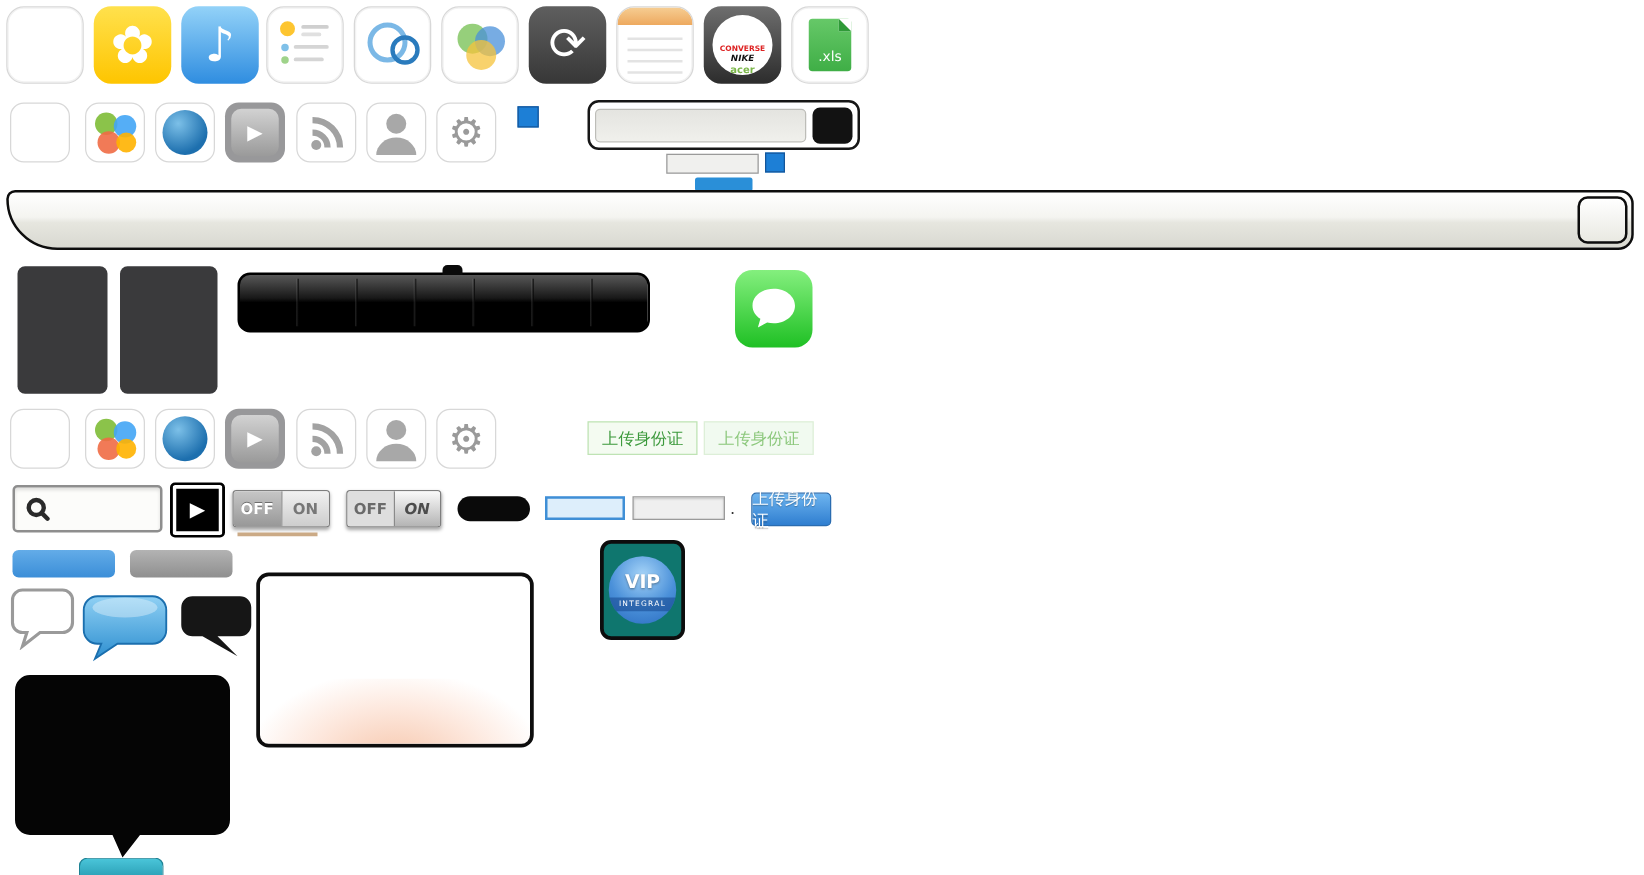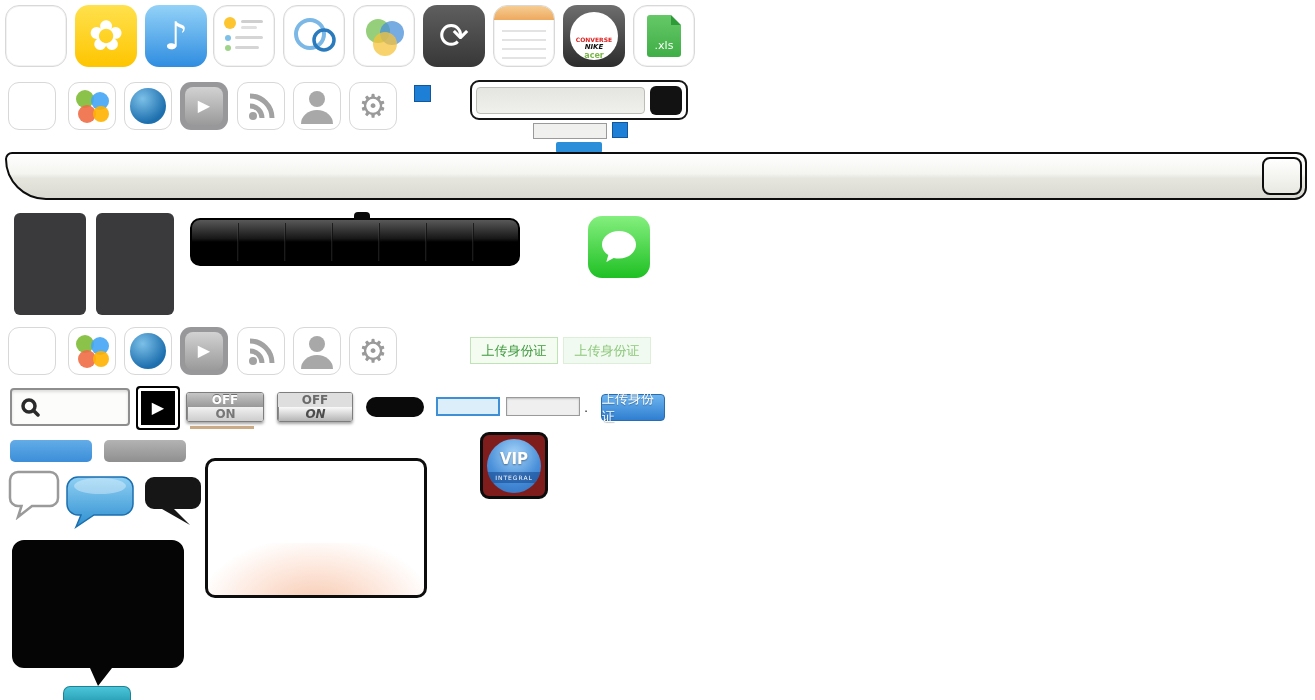--- a/index.html
+++ b/index.html
@@ -23,21 +23,21 @@
   .notes-strip { position:absolute; top:0; left:0; right:0; height:14px;
                  border-radius:13px 13px 0 0; background:linear-gradient(#f6cd92,#eda95f); }
   .notes-line { position:absolute; left:8px; right:8px; height:2px; background:#e3e3e3; }
 
   .xls-doc { width:34px; height:42px; background:linear-gradient(#66c868,#3fae46); border-radius:3px;
              position:relative; display:flex; align-items:flex-end; justify-content:center; padding-bottom:5px; }
   .xls-fold { position:absolute; top:0; right:0; width:0; height:0;
               border-top:10px solid #fff; border-left:10px solid #2f9a38; }
 
   .toggle { position:absolute; height:30px; display:flex; border:1px solid #7e7e7e; border-radius:3px;
-            overflow:hidden; box-shadow:0 2px 3px rgba(0,0,0,.35); font-size:12px; font-weight:bold;flex-direction:column; }
+            overflow:hidden; box-shadow:0 2px 3px rgba(0,0,0,.35); font-size:12px; font-weight:bold; }
   .toggle > div { flex:1; display:flex; align-items:center; justify-content:center; }
 
   .seg-divider { position:absolute; top:3px; bottom:3px; width:2px;
                  background:linear-gradient(90deg,rgba(255,255,255,.14),rgba(0,0,0,.9)); }
 
   input { outline:none; }
 </style>
 </head>
 <body>
 
@@ -273,21 +273,21 @@
   </svg>
 
   <svg class="abs" style="left:138px;top:474px" width="66" height="54" viewBox="0 0 66 54">
     <path d="M16,3 H54 a9,9 0 0 1 9,9 V26 a9,9 0 0 1 -9,9 H36 l16,16 -28,-16 H16 a9,9 0 0 1 -9,-9 V12 a9,9 0 0 1 9,-9 Z" fill="#161616"></path>
   </svg>
 
   <div class="abs" style="left:205px;top:458px;width:222px;height:140px;border:3px solid #0d0d0d;border-radius:10px;background:#fff;overflow:hidden">
     <div style="position:absolute;left:0;right:0;bottom:0;height:52px;background:radial-gradient(ellipse at 50% 130%, #f6c6ab 0%, #fde7dc 45%, rgba(255,255,255,0) 78%)"></div>
   </div>
 
-  <div class="abs fc" style="left:480px;top:432px;width:68px;height:67px;border:3px solid #0d0d0d;border-radius:9px;background:#7f1d1d">
+  <div class="abs fc" style="left:480px;top:432px;width:68px;height:80px;border:3px solid #0d0d0d;border-radius:9px;background:#0f766e">
     <div style="width:54px;height:54px;border-radius:50%;background:radial-gradient(circle at 50% 28%,#a6d4f8,#4a90d9 55%,#2a6cc0);position:relative;display:flex;flex-direction:column;align-items:center;overflow:hidden">
       <span style="color:#fff;font-weight:bold;font-size:15px;margin-top:11px;text-shadow:0 1px 2px rgba(0,0,0,.4)">VIP</span>
       <div style="position:absolute;left:0;right:0;bottom:10px;height:11px;background:rgba(20,70,140,.55);display:flex;align-items:center;justify-content:center">
         <span style="color:#fff;font-size:6px;letter-spacing:1px">INTEGRAL</span>
       </div>
     </div>
   </div>
 
   <svg class="abs" style="left:10px;top:538px" width="178" height="150" viewBox="0 0 178 150">
     <path d="M14,2 H162 a12,12 0 0 1 12,12 V118 a12,12 0 0 1 -12,12 H102 L88,148 80,130 H14 a12,12 0 0 1 -12,-12 V14 a12,12 0 0 1 12,-12 Z" fill="#050505"></path>

